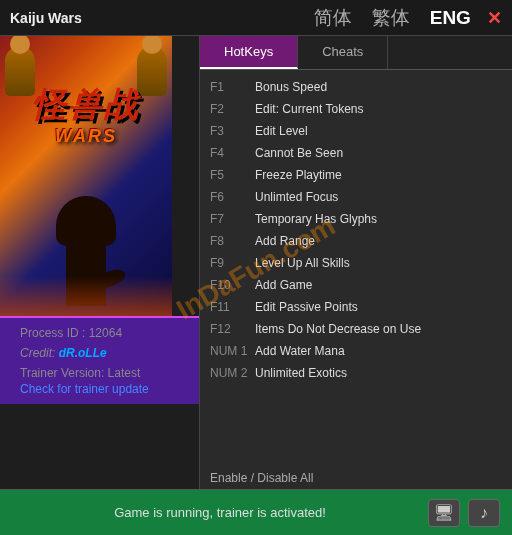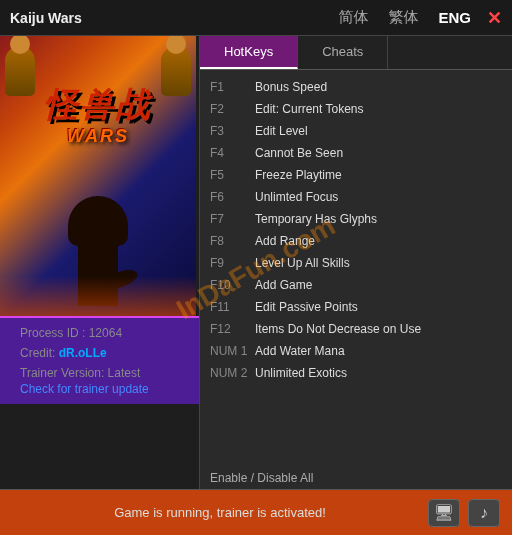--- a/index.html
+++ b/index.html
@@ -33,41 +33,41 @@
     }
 
     .title-bar-right {
       display: flex;
       align-items: center;
       gap: 12px;
     }
 
     .lang-btn {
       color: #aaa;
-      font-size: 15px;
+      font-size: 19px;
       cursor: pointer;
       padding: 2px 4px;
       text-align: right;
     }
 
     .lang-btn.active {
       color: #fff;
       font-weight: bold;
     }
 
     .close-btn {
       color: #ff4444;
       font-size: 18px;
       font-weight: bold;
       cursor: pointer;
       line-height: 1;
     }
 
     .game-art {
-      width: 196px;
+      width: 172px;
       height: 280px;
       background: linear-gradient(135deg, #8b1a1a 0%, #c4420a 20%, #e8720a 35%, #1a1a6e 60%, #0a0a3a 100%);
       position: relative;
       overflow: hidden;
     }
 
     
     .monster {
       position: absolute;
       bottom: 10px;
@@ -214,20 +214,21 @@
     }
 
     .info-section .process-id {
       color: #888;
       margin-bottom: 4px;
     }
 
     .info-section .credit {
       color: #888;
       margin-bottom: 4px;
+      font-style: italic;
     }
 
     .credit-name {
       color: #00aaff;
       font-weight: bold;
     }
 
     .info-section .trainer-version {
       color: #888;
       margin-bottom: 2px;
@@ -253,21 +254,21 @@
       z-index: 10;
     }
 
     
     .status-bar {
       position: absolute;
       bottom: 0;
       left: 0;
       right: 0;
       height: 46px;
-      background: #c2410c;
+      background: #15803d;
       border-top: 1px solid #555;
       display: flex;
       align-items: center;
       padding: 0 12px;
     }
 
     .status-text {
       flex: 1;
       text-align: center;
       color: #ddd;

